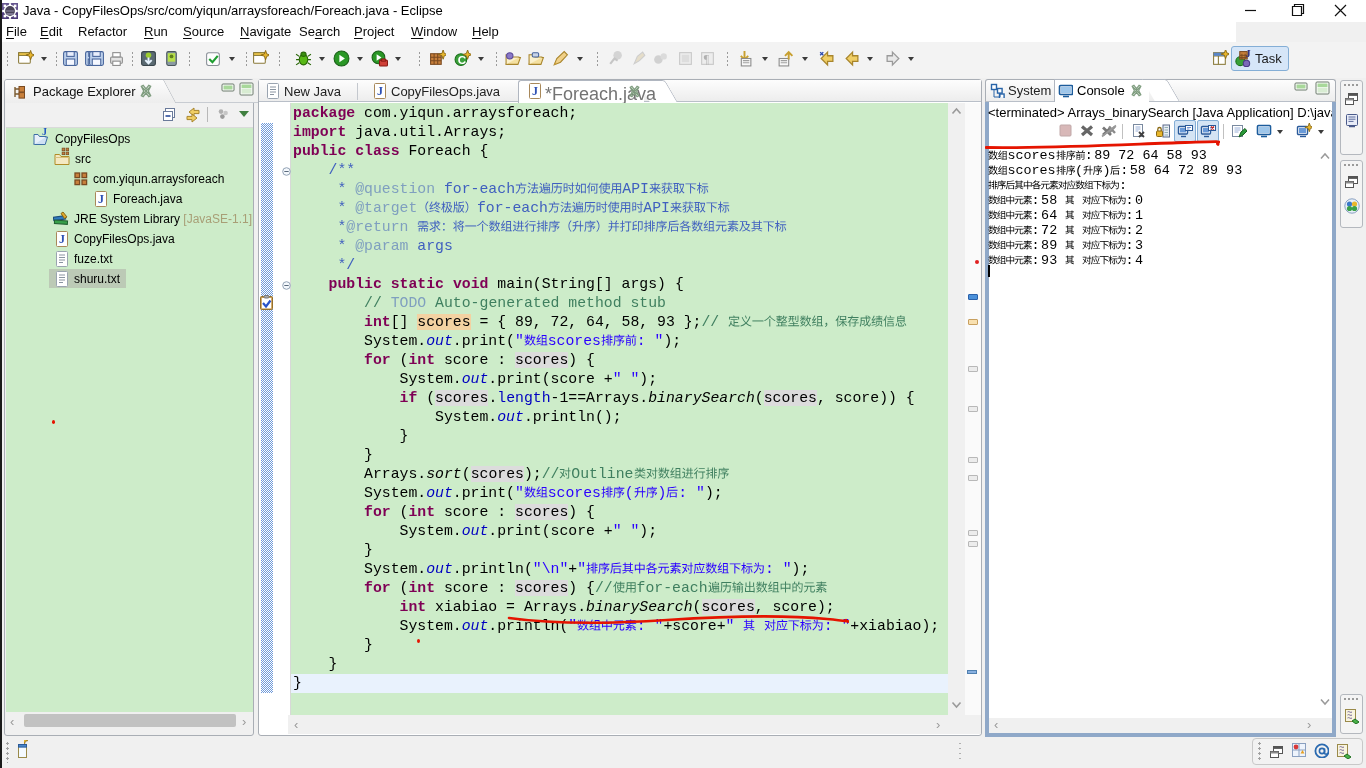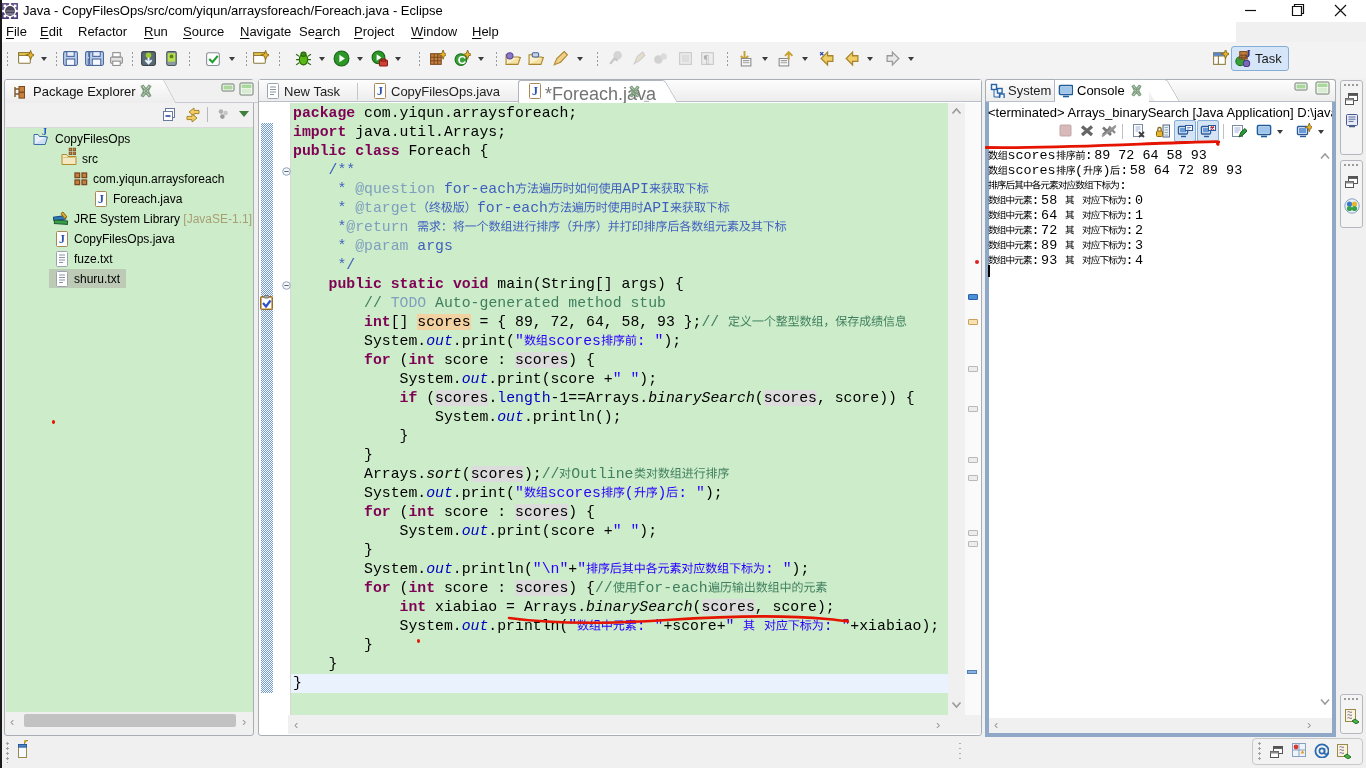--- a/index.html
+++ b/index.html
@@ -550,21 +550,21 @@
       <circle cx="9.6" cy="5" r="2.3" fill="#c6c6c6"></circle>
       <circle cx="6.4" cy="8.6" r="2.3" fill="#9a9a9a"></circle>
     </svg>
     <div class="abs" style="left:234px;top:31px;width:0;height:0;border-left:5px solid transparent;border-right:5px solid transparent;border-top:6px solid #3f7f3f"></div>
     <div class="abs green" style="left:1px;top:48px;width:247px;height:584px"></div>
     <div class="row" style="left:0;top:49px;width:247px"><svg class="ic16" style="left:28px;top:2px">
         <use href="#openfolder"></use>
       </svg><text></text><svg class="ic16" style="left:36px;top:-3px;width:10px;height:10px" viewBox="0 0 10 10">
         <text x="1" y="9" font-size="10" font-weight="bold" fill="#2456c4" font-family="Liberation Serif">J</text>
       </svg><span class="lbl" style="left:50px">CopyFilesOps</span></div>
-    <div class="row" style="left:8px;top:69px;width:247px">
+    <div class="row" style="left:1px;top:69px;width:247px">
       <svg class="ic16" style="left:48px;top:2px">
         <use href="#folder"></use>
       </svg>
       <svg class="ic16" style="left:55px;top:-2px;width:9px;height:9px" viewBox="0 0 16 16">
         <use href="#pkg"></use>
       </svg>
       <span class="lbl" style="left:69px">src</span>
     </div>
     <div class="row" style="left:0;top:89px;width:247px">
       <svg class="ic16" style="left:68px;top:2px">
@@ -611,21 +611,21 @@
     </div>
   </div>
 <div class="panel" style="left:258px;top:79px;width:724px;height:657px;background:#fff">
     <div class="abs" style="left:0;top:0;width:722px;height:22px;background:linear-gradient(#fdfdfd,#ededed);border-bottom:1px solid #b9bfc8"></div>
     <div class="abs" style="left:259px;top:0;width:126px;height:23px;background:#fff;border-left:1px solid #b0b6c0;border-top:1px solid #b0b6c0;border-radius:3px 0 0 0"></div>
     <div class="abs" style="left:378px;top:0;width:28px;height:22px;background:#fff;border-top:1px solid #b0b6c0;border-right:1px solid #b0b6c0;border-radius:0 3px 0 0;transform:skewX(30deg);transform-origin:100% 0"></div>
     <div class="abs" style="left:98px;top:3px;width:1px;height:17px;background:#c4c8ce"></div>
     <svg class="ic16" style="left:6px;top:3px">
       <use href="#txtpage"></use>
     </svg>
-    <div class="abs" style="left:25px;top:4px;font-size:13px;color:#222">New Task</div>
+    <div class="abs" style="left:25px;top:4px;font-size:13px;color:#222">New Java</div>
     <svg class="ic16" style="left:113px;top:3px">
       <use href="#jpage"></use>
     </svg>
     <div class="abs" style="left:132px;top:4px;font-size:13px;color:#222">CopyFilesOps.java</div>
     <svg class="ic16" style="left:268px;top:3px">
       <use href="#jpage"></use>
     </svg>
     <div class="abs" style="left:286px;top:4px;font-size:18px;color:#737373">*Foreach.java</div>
     <svg class="ic16" style="left:369px;top:5px;width:13px;height:13px" viewBox="0 0 12 12">
       <use href="#xclose"></use>

